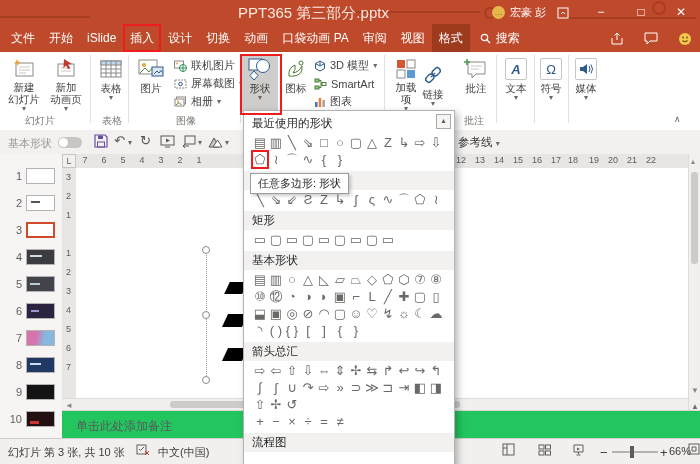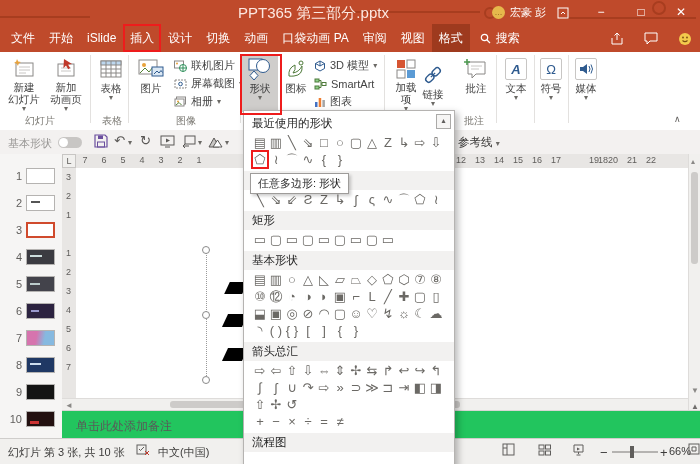--- a/index.html
+++ b/index.html
@@ -454,21 +454,21 @@
         <span class="hnum" style="left: 61px;">4</span>
         <span class="hnum" style="left: 80px;">3</span>
         <span class="hnum" style="left: 99px;">2</span>
         <span class="hnum" style="left: 118px;">1</span>
         <span class="hnum" style="left: 380px;">12</span>
         <span class="hnum" style="left: 399px;">13</span>
         <span class="hnum" style="left: 418px;">14</span>
         <span class="hnum" style="left: 437px;">15</span>
         <span class="hnum" style="left: 456px;">16</span>
         <span class="hnum" style="left: 475px;">17</span>
-        <span class="hnum" style="left: 522px;">18</span>
+        <span class="hnum" style="left: 492px;">18</span>
         <span class="hnum" style="left: 513px;">19</span>
         <span class="hnum" style="left: 532px;">20</span>
         <span class="hnum" style="left: 551px;">21</span>
         <span class="hnum" style="left: 570px;">22</span>
       </div>
     <div id="vruler">
         <span class="vnum" style="top: 4px;">3</span>
         <span class="vnum" style="top: 23px;">2</span>
         <span class="vnum" style="top: 42px;">1</span>
         <span class="vnum" style="top: 61px;"></span>

